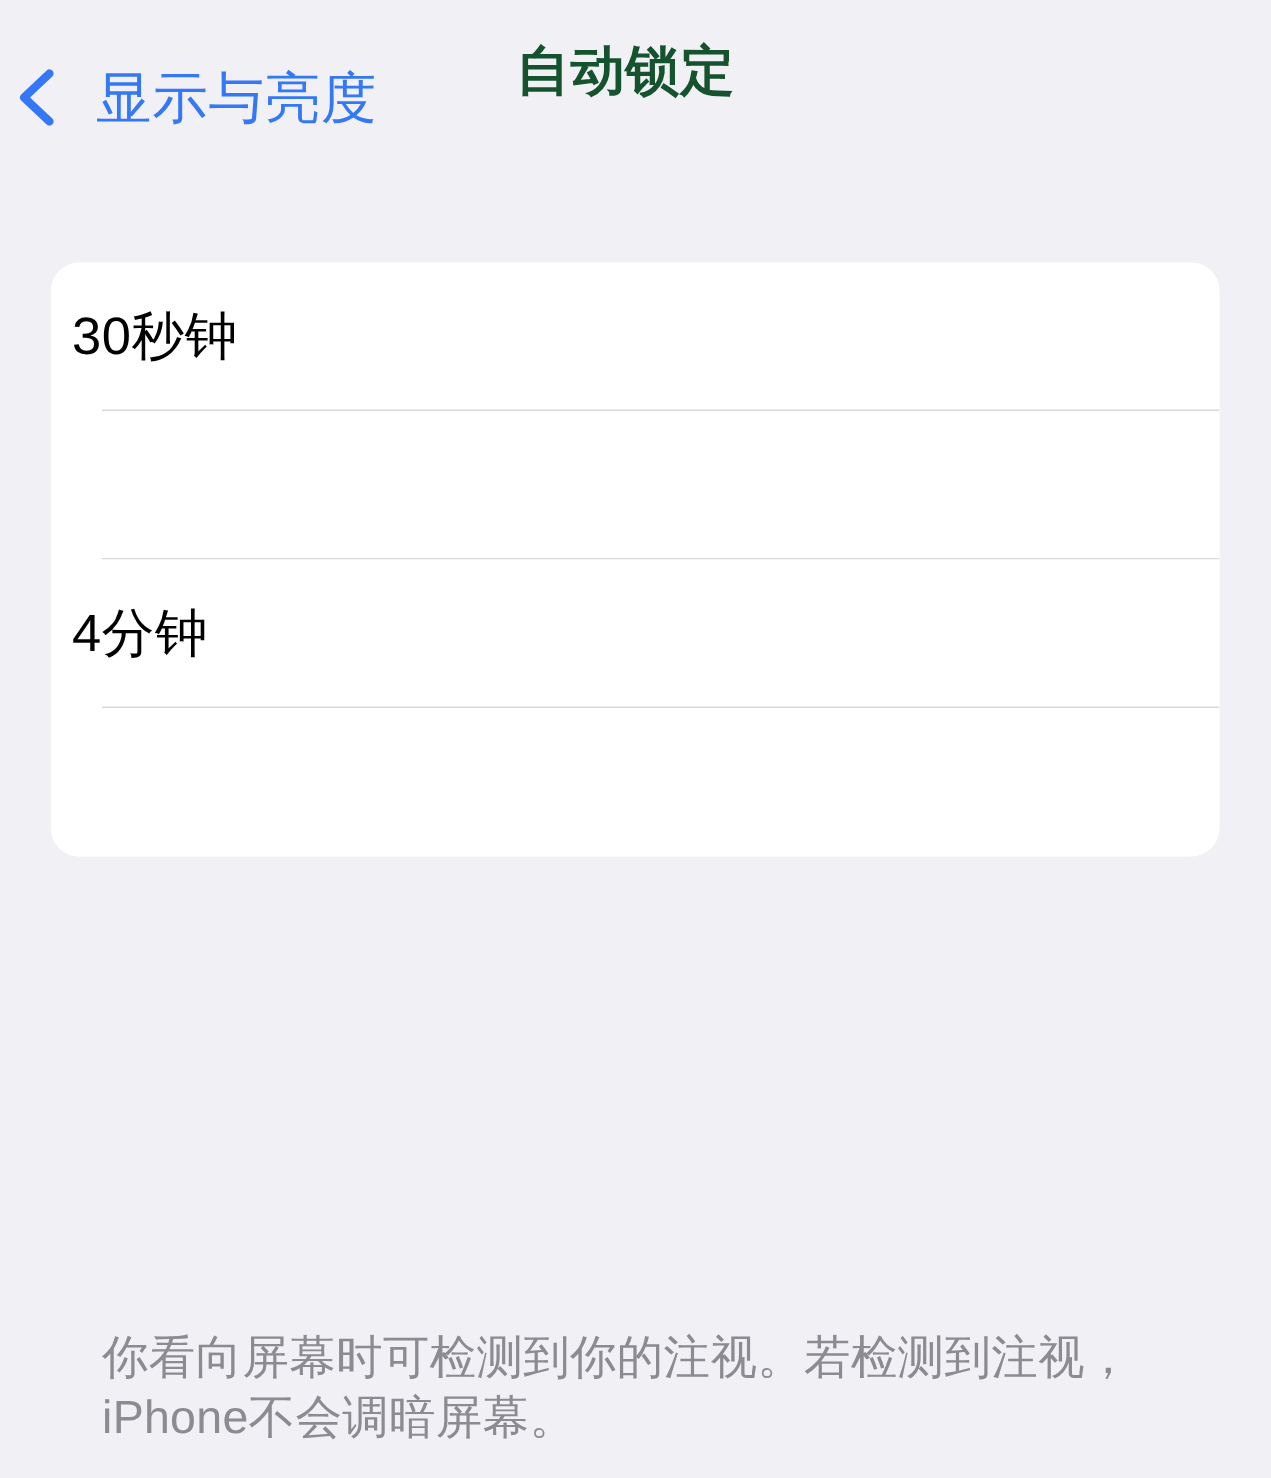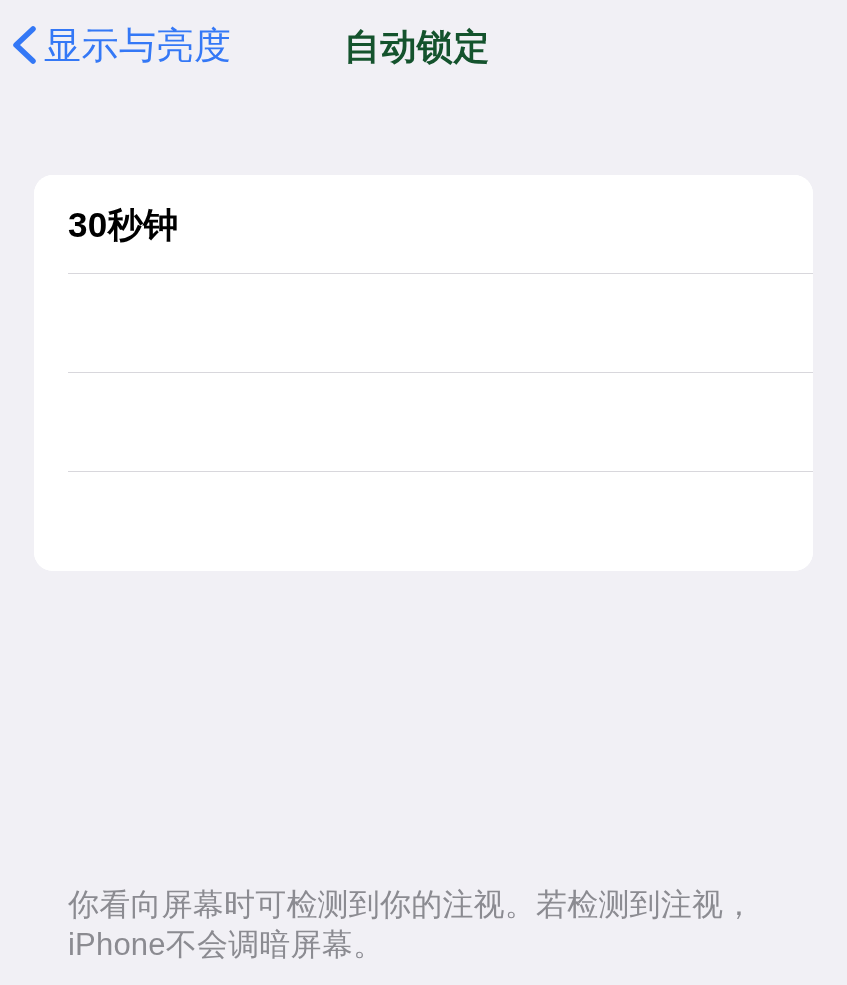--- a/index.html
+++ b/index.html
@@ -18,26 +18,27 @@
   
   .navbar {
     position: relative;
     height: 95px;
     width: 847px;
     background: #F1F0F5;
   }
   .back-button {
     position: absolute;
     left: 8px;
-    top: 16px;
+    top: 36px;
     height: 58px;
     display: flex;
     align-items: center;
     cursor: pointer;
     user-select: none;
+    gap: 20px;
   }
   .chevron-icon {
     width: 34px;
     height: 44px;
     display: block;
     flex: 0 0 auto;
   }
   .back-label {
     font-size: 37px;
     color: #3478F6;
@@ -72,25 +73,24 @@
     width: 779px;
     background: #FFFFFF;
     border-radius: 19px;
     overflow: hidden;
   }
   .row {
     position: relative;
     height: 99px;
     display: flex;
     align-items: center;
-    padding: 0 34px;
+    padding: 0 14px;
     box-sizing: border-box;
     cursor: pointer;
     background: #FFFFFF;
-    font-weight: bold;
   }
   .row-label {
     font-size: 35px;
     color: #000000;
     letter-spacing: 0.4px;
     line-height: 1;
     flex: 1 1 auto;
     white-space: nowrap;
   }
   .row-separator {
@@ -159,20 +159,21 @@
     </div>
 
     <div class="row">
       <span class="check-slot-empty"></span>
       <span class="row-separator"></span>
     </div>
 
 
 
     <div class="row">
+      <span class="row-label">4分钟</span>
       <span class="check-slot-empty"></span>
       <span class="row-separator"></span>
     </div>
 
     <div class="row">
       <span class="check-slot-empty"></span>
       <span class="row-separator"></span>
     </div>
 
 

